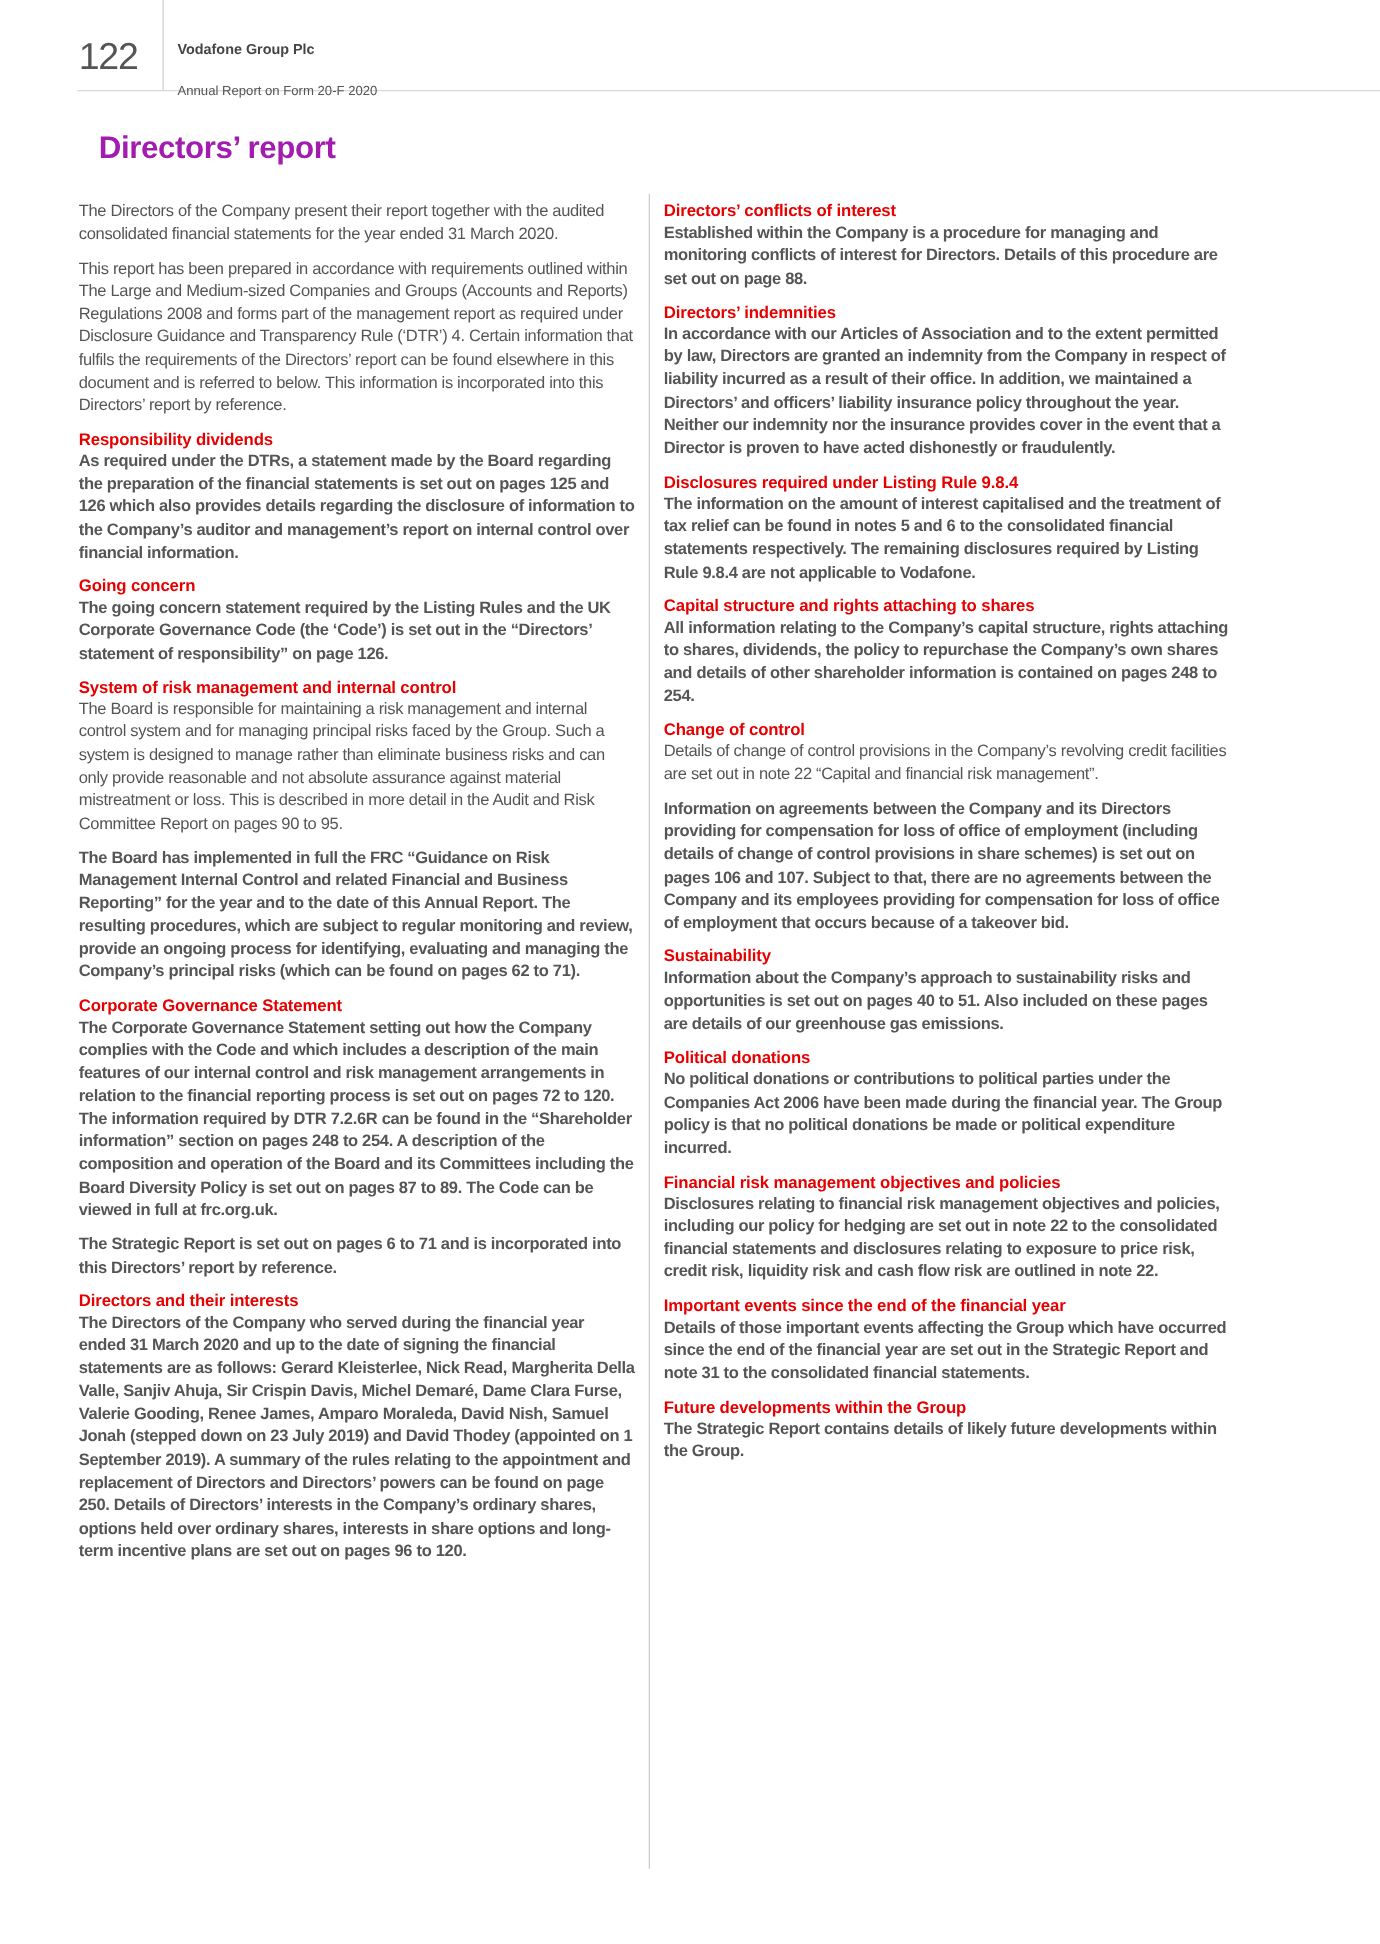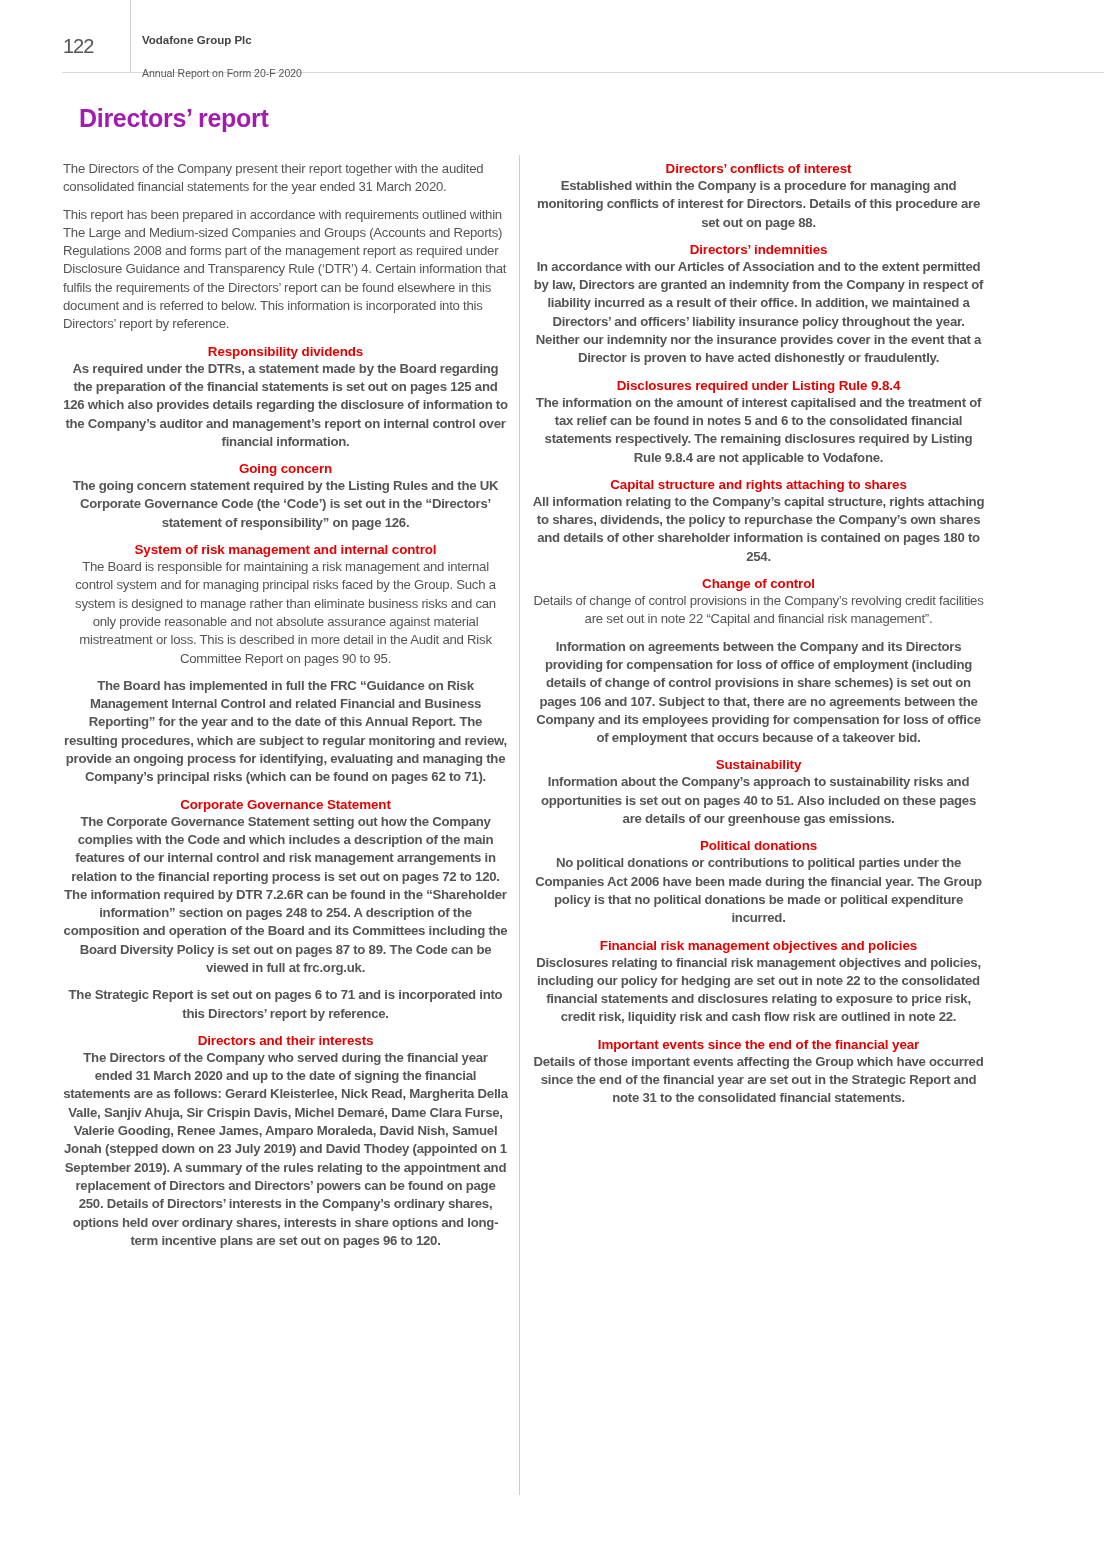--- a/index.html
+++ b/index.html
@@ -1,28 +1,28 @@
 <!DOCTYPE html>
 <html><head>
 <meta charset="utf-8">
 <style>
   html, body { margin: 0; padding: 0; background: #ffffff; }
   body { width: 1104px; height: 1555px; position: relative; overflow: hidden;
          font-family: "Liberation Sans", "DejaVu Sans", sans-serif; color: #4a4a4a; }
   .hdr-vline { position: absolute; left: 130px; top: 0; width: 1px; height: 72px; background: #cfcfcf; }
   .hdr-hline { position: absolute; left: 62px; top: 72px; right: 0; height: 1px; background: #d8d8d8; }
-  .page-num { position: absolute; left: 63px; top: 28px; font-size: 20px; color: #555; font-weight: normal; letter-spacing: -1px; line-height: 36px; }
+  .page-num { position: absolute; left: 63px; top: 28px; font-size: 30px; color: #555; font-weight: normal; letter-spacing: -1px; line-height: 36px; }
   .company { position: absolute; left: 142px; top: 34px; font-size: 11.5px; color: #444; font-weight: bold; line-height: 13px; }
   .subtitle { position: absolute; left: 142px; top: 47px; font-size: 10.5px; color: #555; line-height: 13px; margin-top: 20px; }
   .title { position: absolute; left: 63px; top: 88px; font-size: 25px; font-weight: bold; color: #a21caf; letter-spacing: -0.3px; margin: 16px; }
   .col { position: absolute; top: 160px; font-size: 13.2px; line-height: 18.3px; letter-spacing: -0.25px; color: #555; }
   .col-left { left: 63px; width: 445px; }
   .col-right { left: 531px; width: 455px; }
   .col-divider { position: absolute; left: 519px; top: 155px; width: 1px; height: 1340px; background: #cccccc; }
-  .section { margin-bottom: 9px; text-align: center; }
+  .section { margin-bottom: 9px; }
   .h { color: #e60000; font-weight: bold; font-size: 13.4px; line-height: 17px; letter-spacing: -0.1px; }
   p { margin: 0 0 9px 0; }
   .section p:last-child { margin-bottom: 0; font-weight: bold; }
 </style>
 </head>
 <body>
 
 <div class="hdr-vline"></div>
 <div class="hdr-hline"></div>
 <div class="page-num">122</div>
@@ -70,21 +70,21 @@
   <div class="section">
     <div class="h">Directors’ indemnities</div>
     <p>In accordance with our Articles of Association and to the extent permitted by law, Directors are granted an indemnity from the Company in respect of liability incurred as a result of their office. In addition, we maintained a Directors’ and officers’ liability insurance policy throughout the year. Neither our indemnity nor the insurance provides cover in the event that a Director is proven to have acted dishonestly or fraudulently.</p>
   </div>
   <div class="section">
     <div class="h">Disclosures required under Listing Rule 9.8.4</div>
     <p>The information on the amount of interest capitalised and the treatment of tax relief can be found in notes 5 and 6 to the consolidated financial statements respectively. The remaining disclosures required by Listing Rule 9.8.4 are not applicable to Vodafone.</p>
   </div>
   <div class="section">
     <div class="h">Capital structure and rights attaching to shares</div>
-    <p>All information relating to the Company’s capital structure, rights attaching to shares, dividends, the policy to repurchase the Company’s own shares and details of other shareholder information is contained on pages 180 to 254.</p>
+    <p>All information relating to the Company’s capital structure, rights attaching to shares, dividends, the policy to repurchase the Company’s own shares and details of other shareholder information is contained on pages 248 to 254.</p>
   </div>
   <div class="section">
     <div class="h">Change of control</div>
     <p>Details of change of control provisions in the Company’s revolving credit facilities are set out in note 22 “Capital and financial risk management”.</p>
     <p>Information on agreements between the Company and its Directors providing for compensation for loss of office of employment (including details of change of control provisions in share schemes) is set out on pages 106 and 107. Subject to that, there are no agreements between the Company and its employees providing for compensation for loss of office of employment that occurs because of a takeover bid.</p>
   </div>
   <div class="section">
     <div class="h">Sustainability</div>
     <p>Information about the Company’s approach to sustainability risks and opportunities is set out on pages 40 to 51. Also included on these pages are details of our greenhouse gas emissions.</p>
   </div>
@@ -93,13 +93,17 @@
     <p>No political donations or contributions to political parties under the Companies Act 2006 have been made during the financial year. The Group policy is that no political donations be made or political expenditure incurred.</p>
   </div>
   <div class="section">
     <div class="h">Financial risk management objectives and policies</div>
     <p>Disclosures relating to financial risk management objectives and policies, including our policy for hedging are set out in note 22 to the consolidated financial statements and disclosures relating to exposure to price risk, credit risk, liquidity risk and cash flow risk are outlined in note 22.</p>
   </div>
   <div class="section">
     <div class="h">Important events since the end of the financial year</div>
     <p>Details of those important events affecting the Group which have occurred since the end of the financial year are set out in the Strategic Report and note 31 to the consolidated financial statements.</p>
   </div>
+  <div class="section">
+    <div class="h">Future developments within the Group</div>
+    <p>The Strategic Report contains details of likely future developments within the Group.</p>
+  </div>
 </div>
 
 </body></html>

